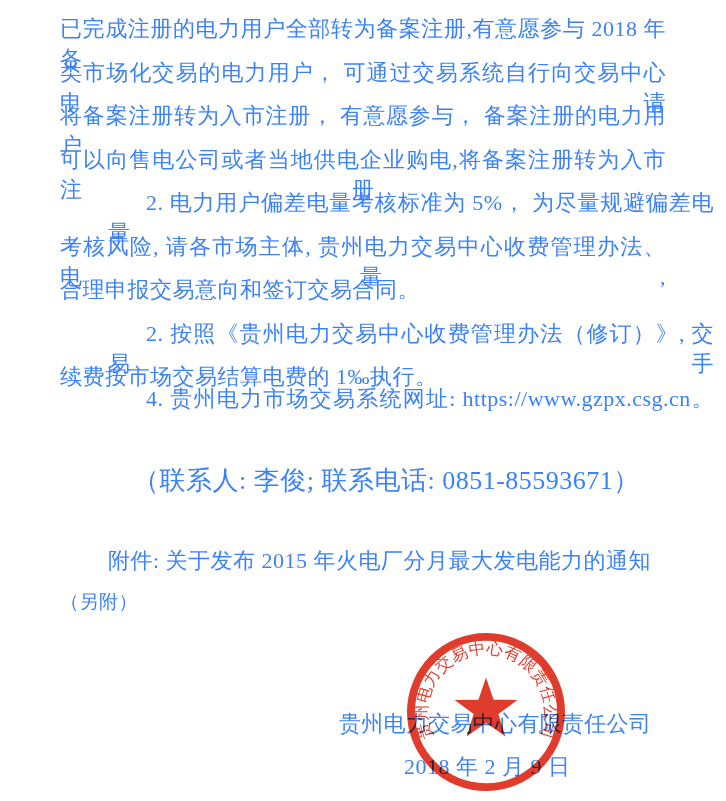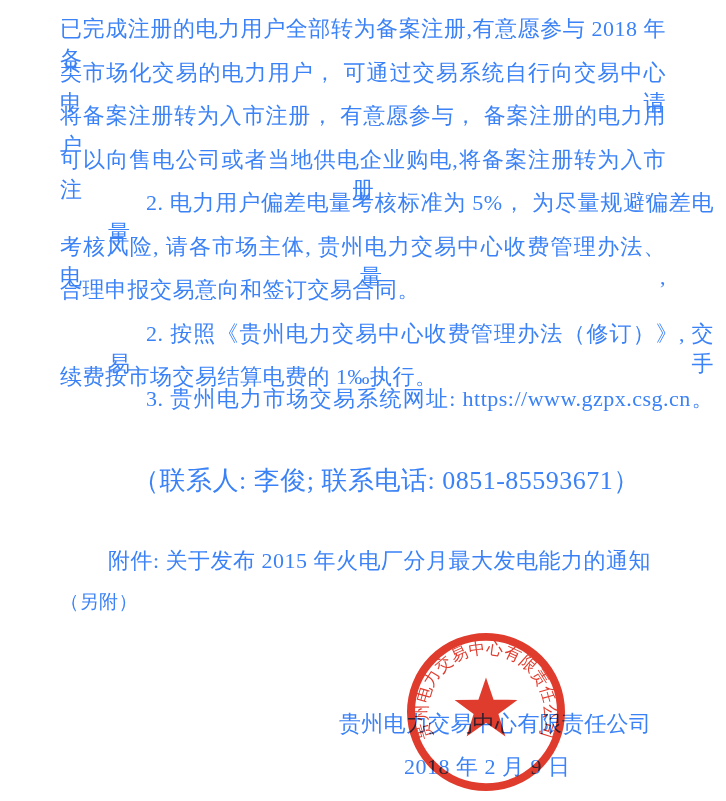--- a/index.html
+++ b/index.html
@@ -85,21 +85,21 @@
 
   <div class="bodyline just" style="top:14px">已完成注册的电力用户全部转为备案注册,有意愿参与 2018 年各</div>
   <div class="bodyline just" style="top:58px">类市场化交易的电力用户， 可通过交易系统自行向交易中心申请</div>
   <div class="bodyline just" style="top:101px">将备案注册转为入市注册， 有意愿参与， 备案注册的电力用户</div>
   <div class="bodyline just" style="top:145px">可以向售电公司或者当地供电企业购电,将备案注册转为入市注册。</div>
   <div class="bodyline just ind" style="top:188px">2. 电力用户偏差电量考核标准为 5%， 为尽量规避偏差电量</div>
   <div class="bodyline just" style="top:232px">考核风险, 请各市场主体, 贵州电力交易中心收费管理办法、电量,</div>
   <div class="bodyline" style="top:275px">合理申报交易意向和签订交易合同。</div>
   <div class="bodyline just ind" style="top:319px">2. 按照《贵州电力交易中心收费管理办法（修订）》, 交易手</div>
   <div class="bodyline" style="top:362px">续费按市场交易结算电费的 1‰执行。</div>
-  <div class="bodyline just ind" style="top:384px">3. 贵州电力市场交易系统网址: https://www.gzpx.csg.cn。</div>
+  <div class="bodyline just ind" style="top:384px">4. 贵州电力市场交易系统网址: https://www.gzpx.csg.cn。</div>
 
   <div class="contact">（联系人: 李俊; 联系电话: 0851-85593671）</div>
 
   <div class="attach">附件: 关于发布 2015 年火电厂分月最大发电能力的通知</div>
   <div class="attach-note">（另附）</div>
 
   <div class="company">贵州电力交易中心有限责任公司</div>
   <div class="date">2018 年 2 月 9 日</div>
 
   <div class="seal">

